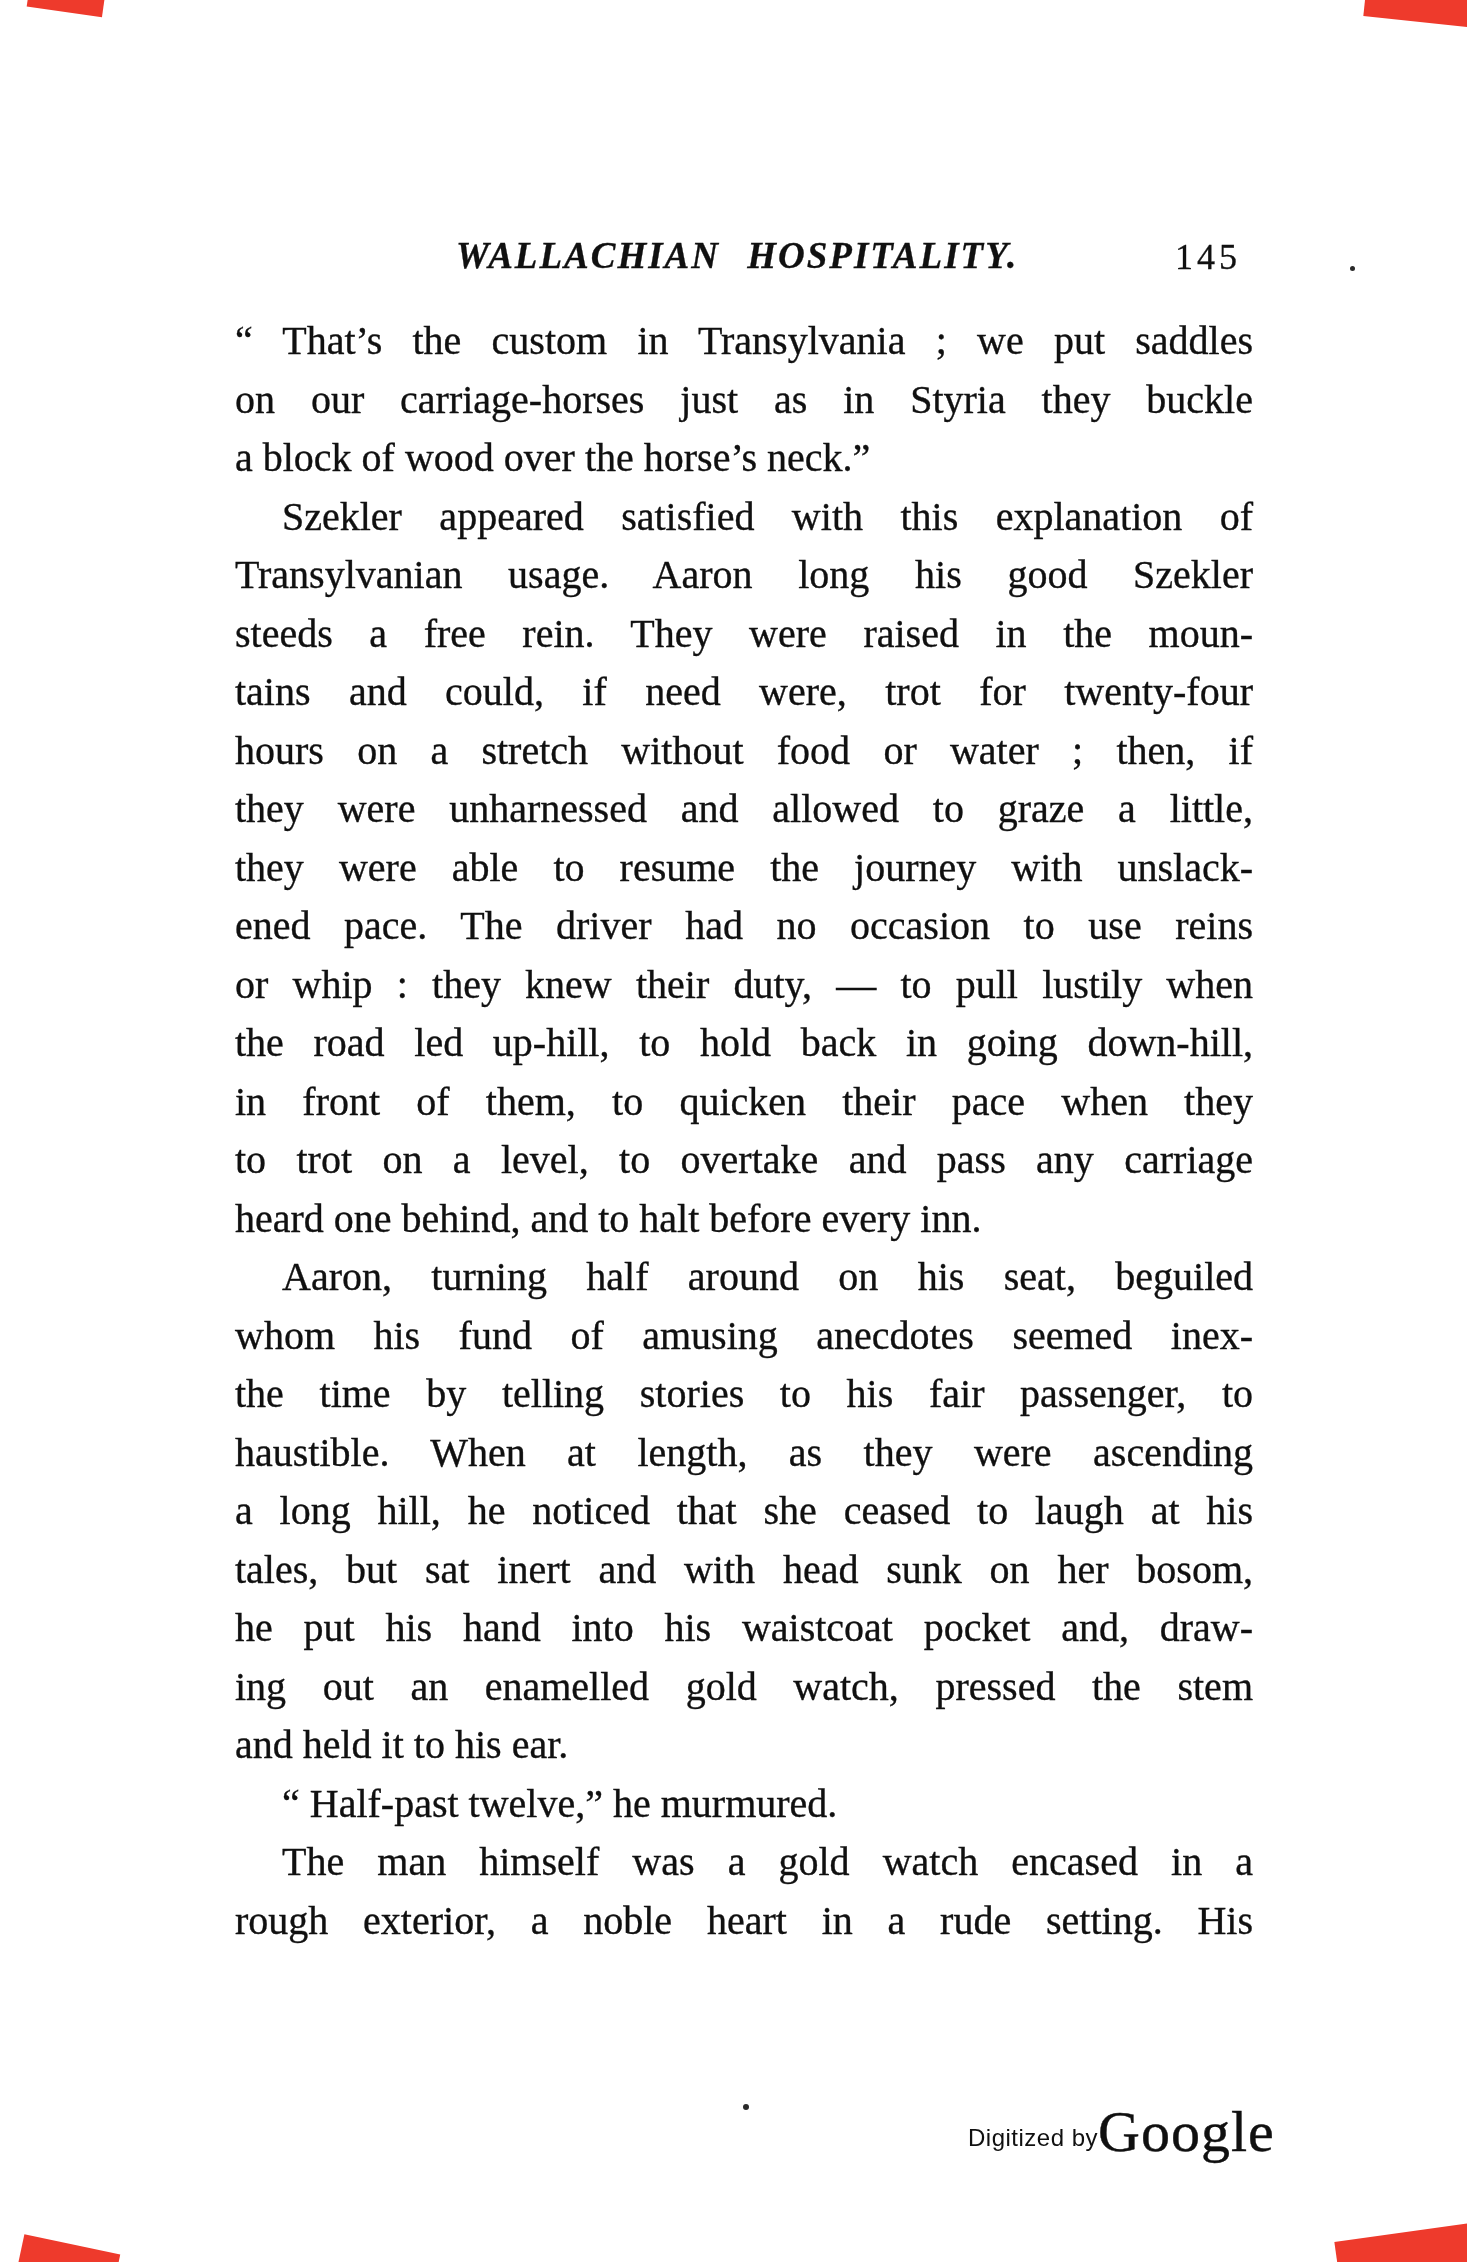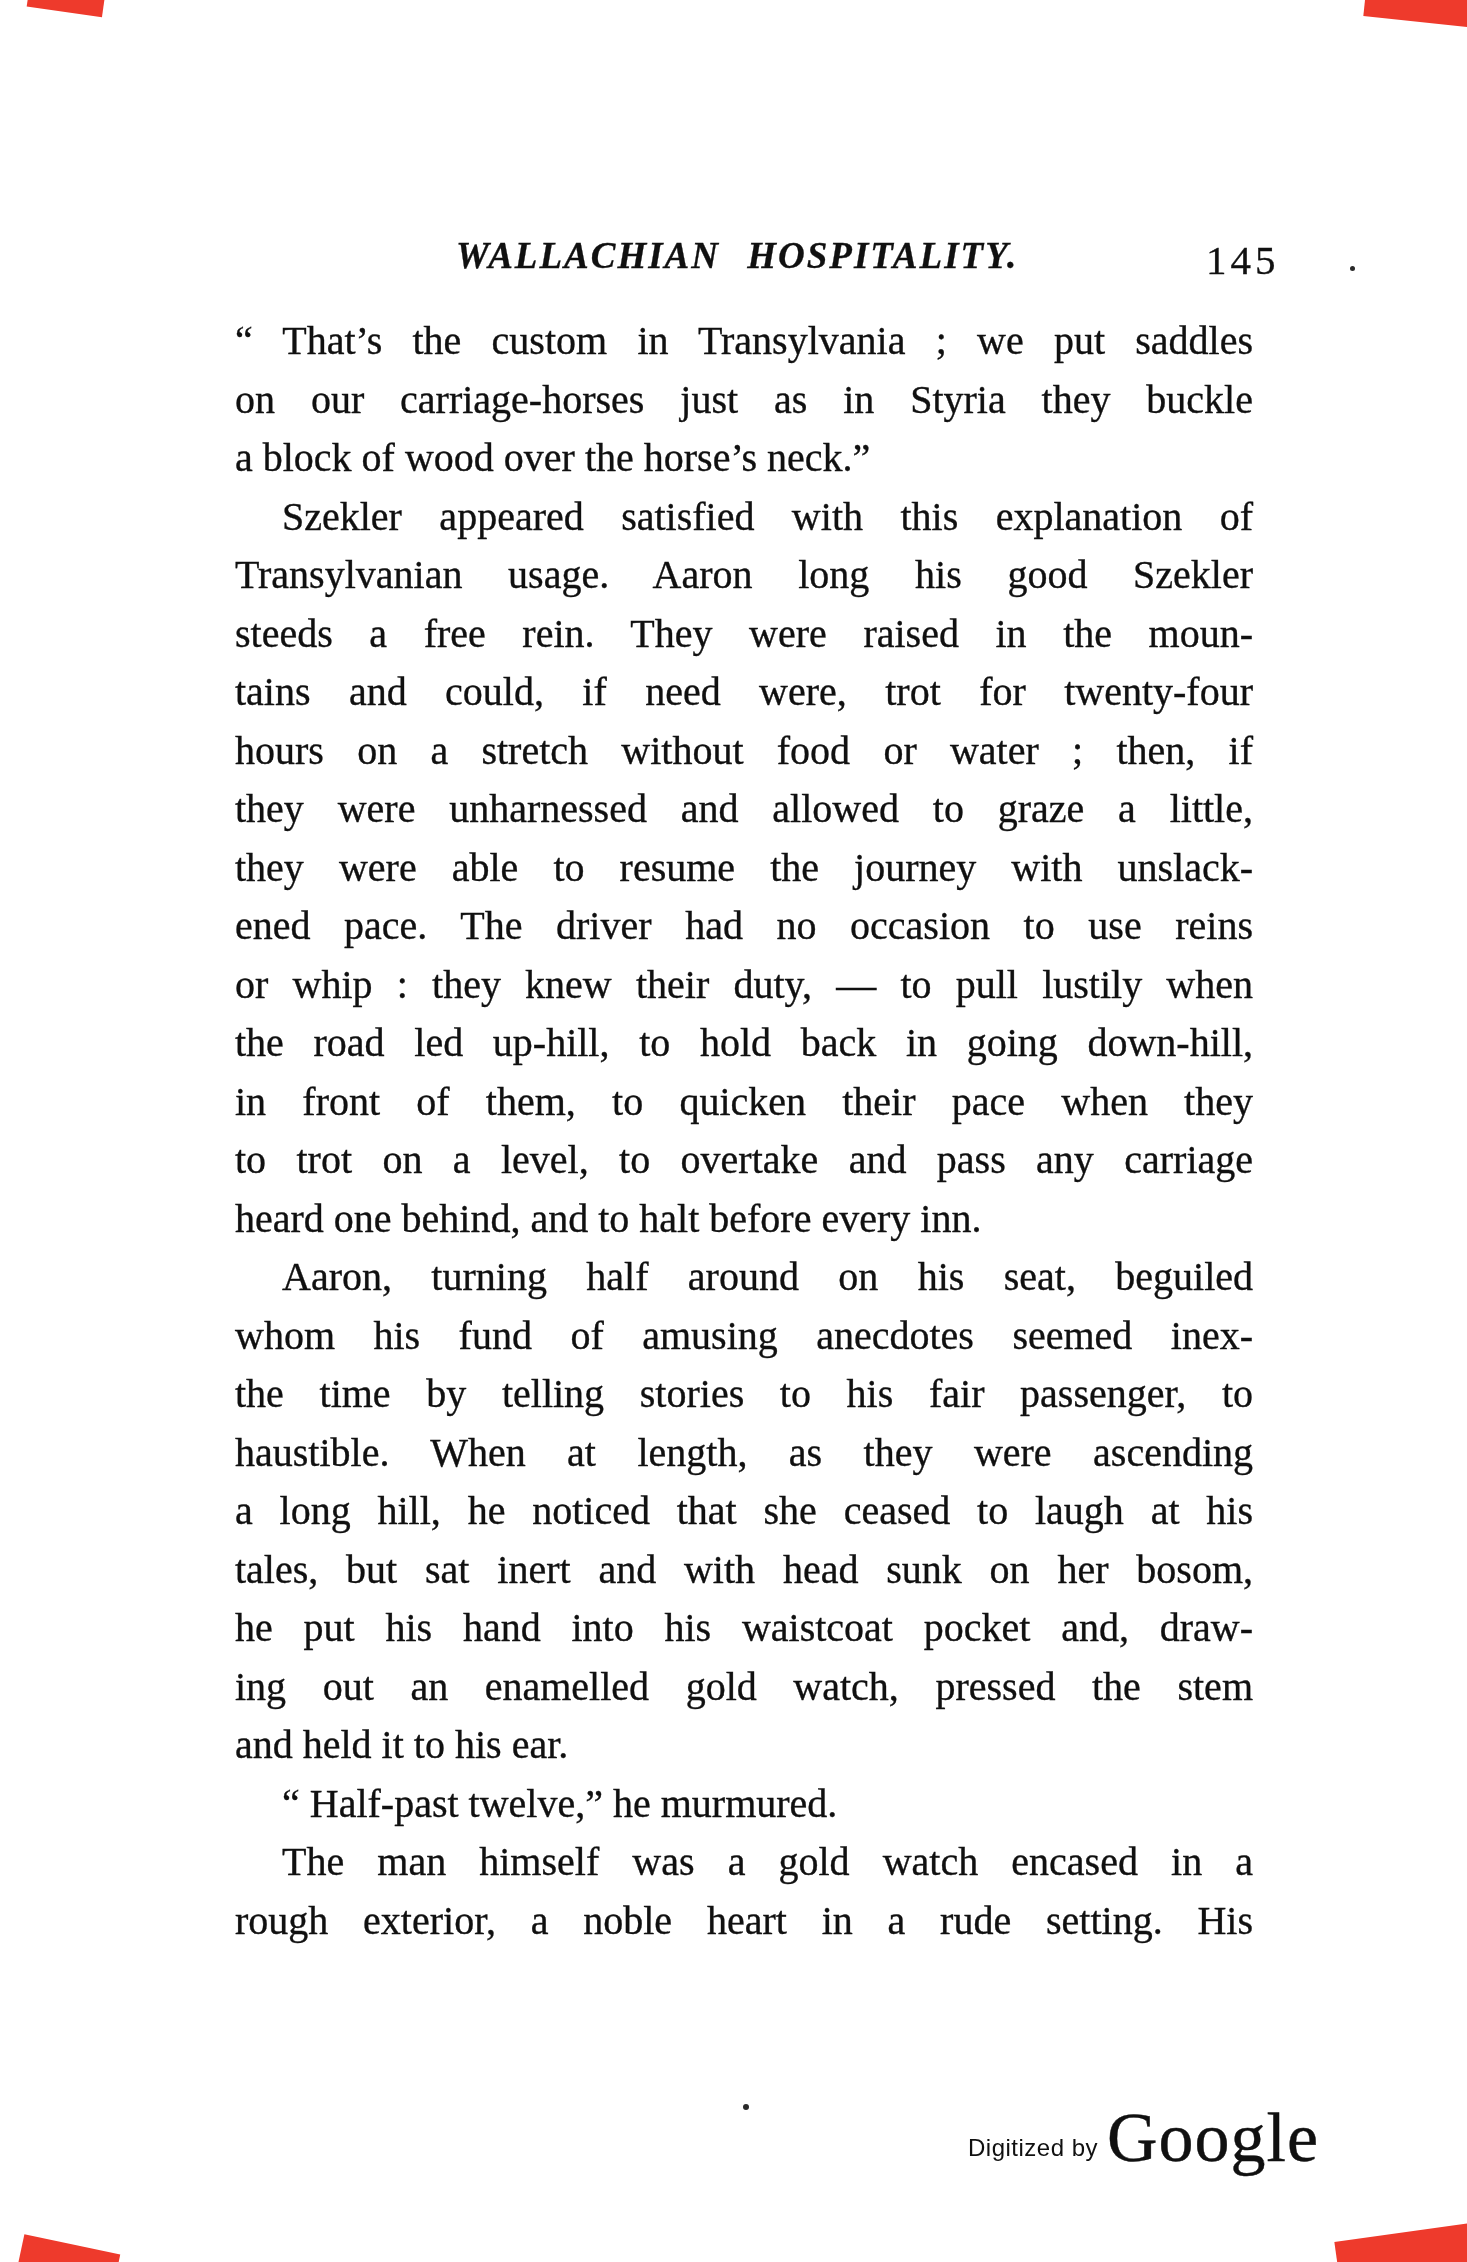--- a/index.html
+++ b/index.html
@@ -18,22 +18,22 @@
   }
   
   .header-title{
     position:absolute;left:456px;top:234px;
     font-style:italic;font-weight:bold;
     font-size:37px;letter-spacing:2px;word-spacing:16px;
     white-space:nowrap;
     -webkit-text-stroke:0.3px var(--ink);
   }
   .page-number{
-    position:absolute;left:1206px;top:236px;
-    font-size:41px;letter-spacing:4px;
+    position:absolute;left:1175px;top:236px;
+    font-size:36px;letter-spacing:4px;
     -webkit-text-stroke:0.3px var(--ink);
   }
   
   .body-text{
     position:absolute;left:235px;top:312px;width:1018px;
     font-size:40px;line-height:58.5px;
     -webkit-text-stroke:0.35px var(--ink);
   }
   .line{
     text-align:justify;
@@ -50,22 +50,21 @@
     white-space:nowrap;
   }
   .credit-prefix{
     font-family:"Liberation Sans",sans-serif;
     font-size:24px;
     position:relative;top:-5px;
     letter-spacing:0.5px;
   }
   .google-wordmark{
     font-family:"Liberation Serif",serif;
-    font-size:70px;
-    margin-left:9px;
+    font-size:58px;
     letter-spacing:1px;
     -webkit-text-stroke:0.4px var(--ink);
   }
   
   .speck{position:absolute;background:#2a2a2a;border-radius:50%;}
   .speck-a{left:1350px;top:266px;width:5px;height:5px;}
   .speck-b{left:743px;top:2104px;width:6px;height:6px;}
   
   .corner{position:absolute;background:var(--corner);}
   .c-tl{left:28px;top:-12px;width:76px;height:24px;transform:rotate(8deg);}

